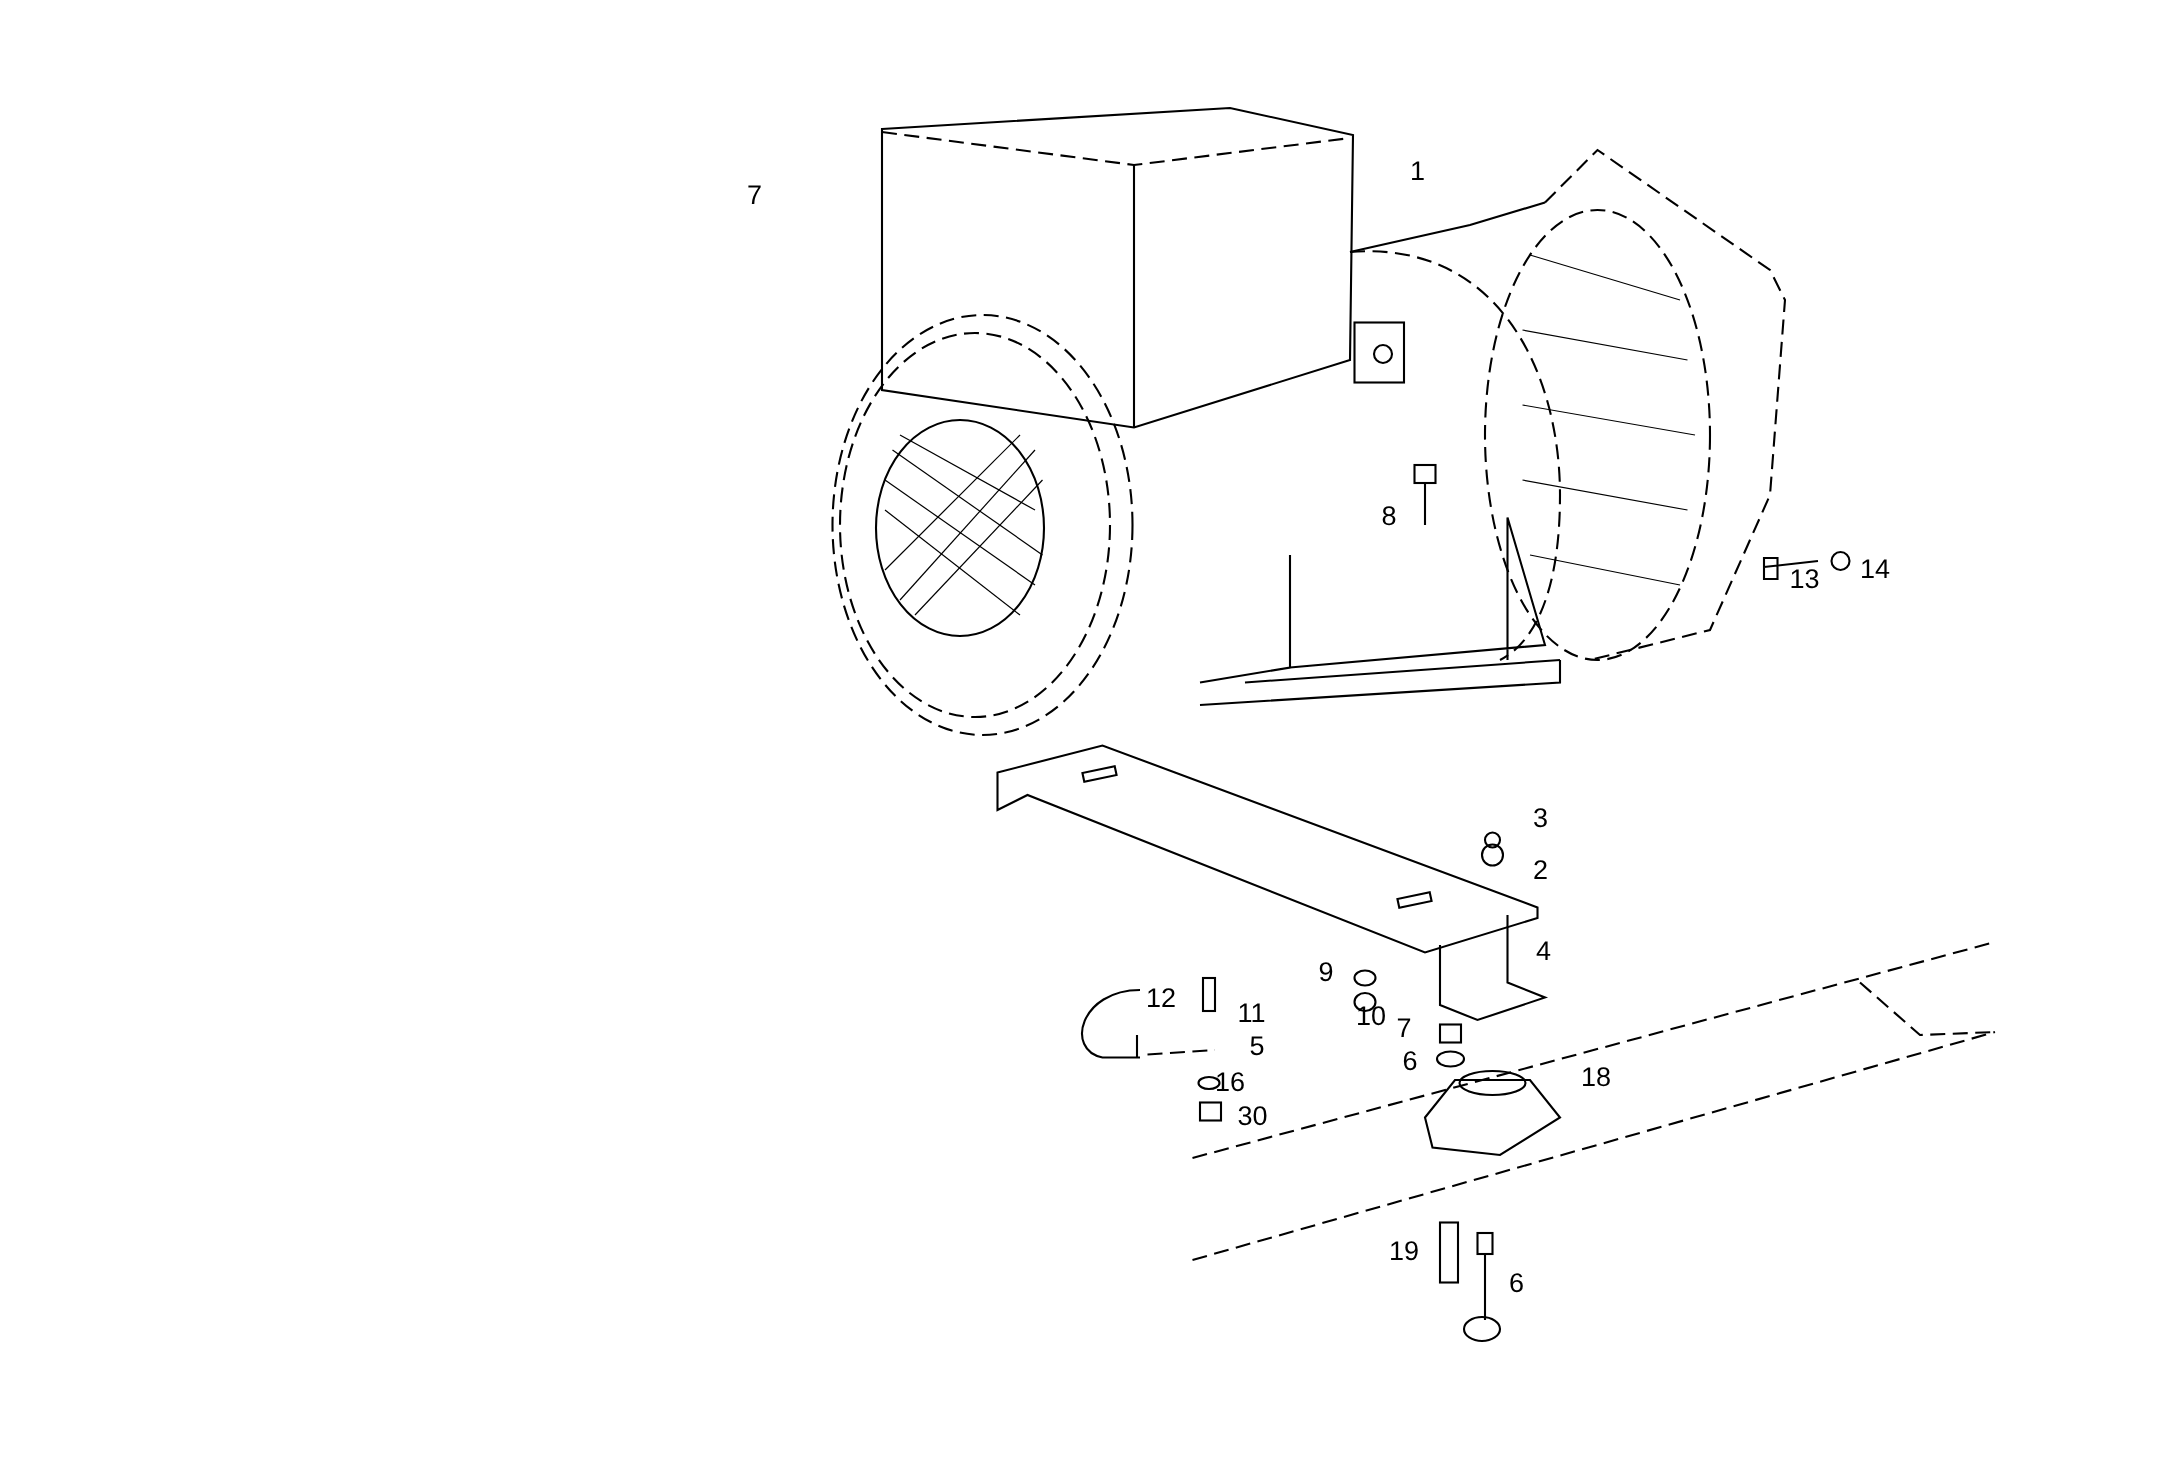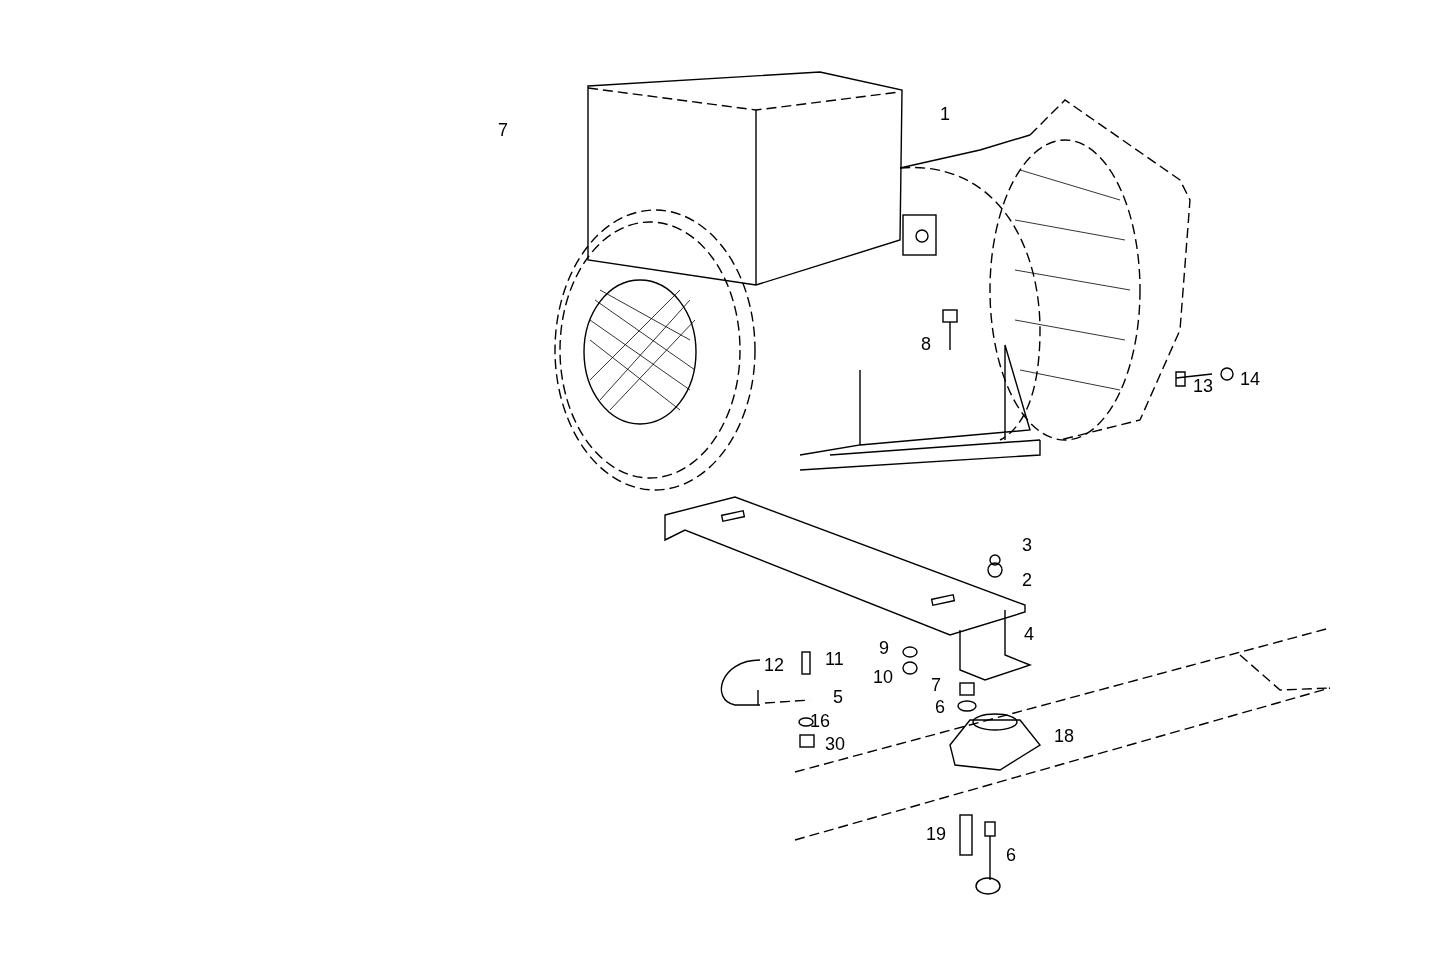--- a/index.html
+++ b/index.html
@@ -96,23 +96,23 @@
 
 <div class="callout" style="left:498px;top:121px">7</div>
 <div class="callout" style="left:940px;top:105px">1</div>
 <div class="callout" style="left:921px;top:335px">8</div>
 <div class="callout" style="left:1240px;top:370px">14</div>
 <div class="callout" style="left:1193px;top:377px">13</div>
 <div class="callout" style="left:1022px;top:536px">3</div>
 <div class="callout" style="left:1022px;top:571px">2</div>
 <div class="callout" style="left:1024px;top:625px">4</div>
 <div class="callout" style="left:879px;top:639px">9</div>
-<div class="callout" style="left:825px;top:650px">11</div>
+<div class="callout" style="left:825px;top:666px">11</div>
 <div class="callout" style="left:764px;top:656px">12</div>
-<div class="callout" style="left:873px;top:668px">10</div>
+<div class="callout" style="left:904px;top:668px">10</div>
 <div class="callout" style="left:931px;top:676px">7</div>
 <div class="callout" style="left:833px;top:688px">5</div>
 <div class="callout" style="left:935px;top:698px">6</div>
 <div class="callout" style="left:810px;top:712px">16</div>
-<div class="callout" style="left:1054px;top:727px">18</div>
+<div class="callout" style="left:1054px;top:709px">18</div>
 <div class="callout" style="left:825px;top:735px">30</div>
 <div class="callout" style="left:926px;top:825px">19</div>
 <div class="callout" style="left:1006px;top:846px">6</div>
 
 </body></html>

